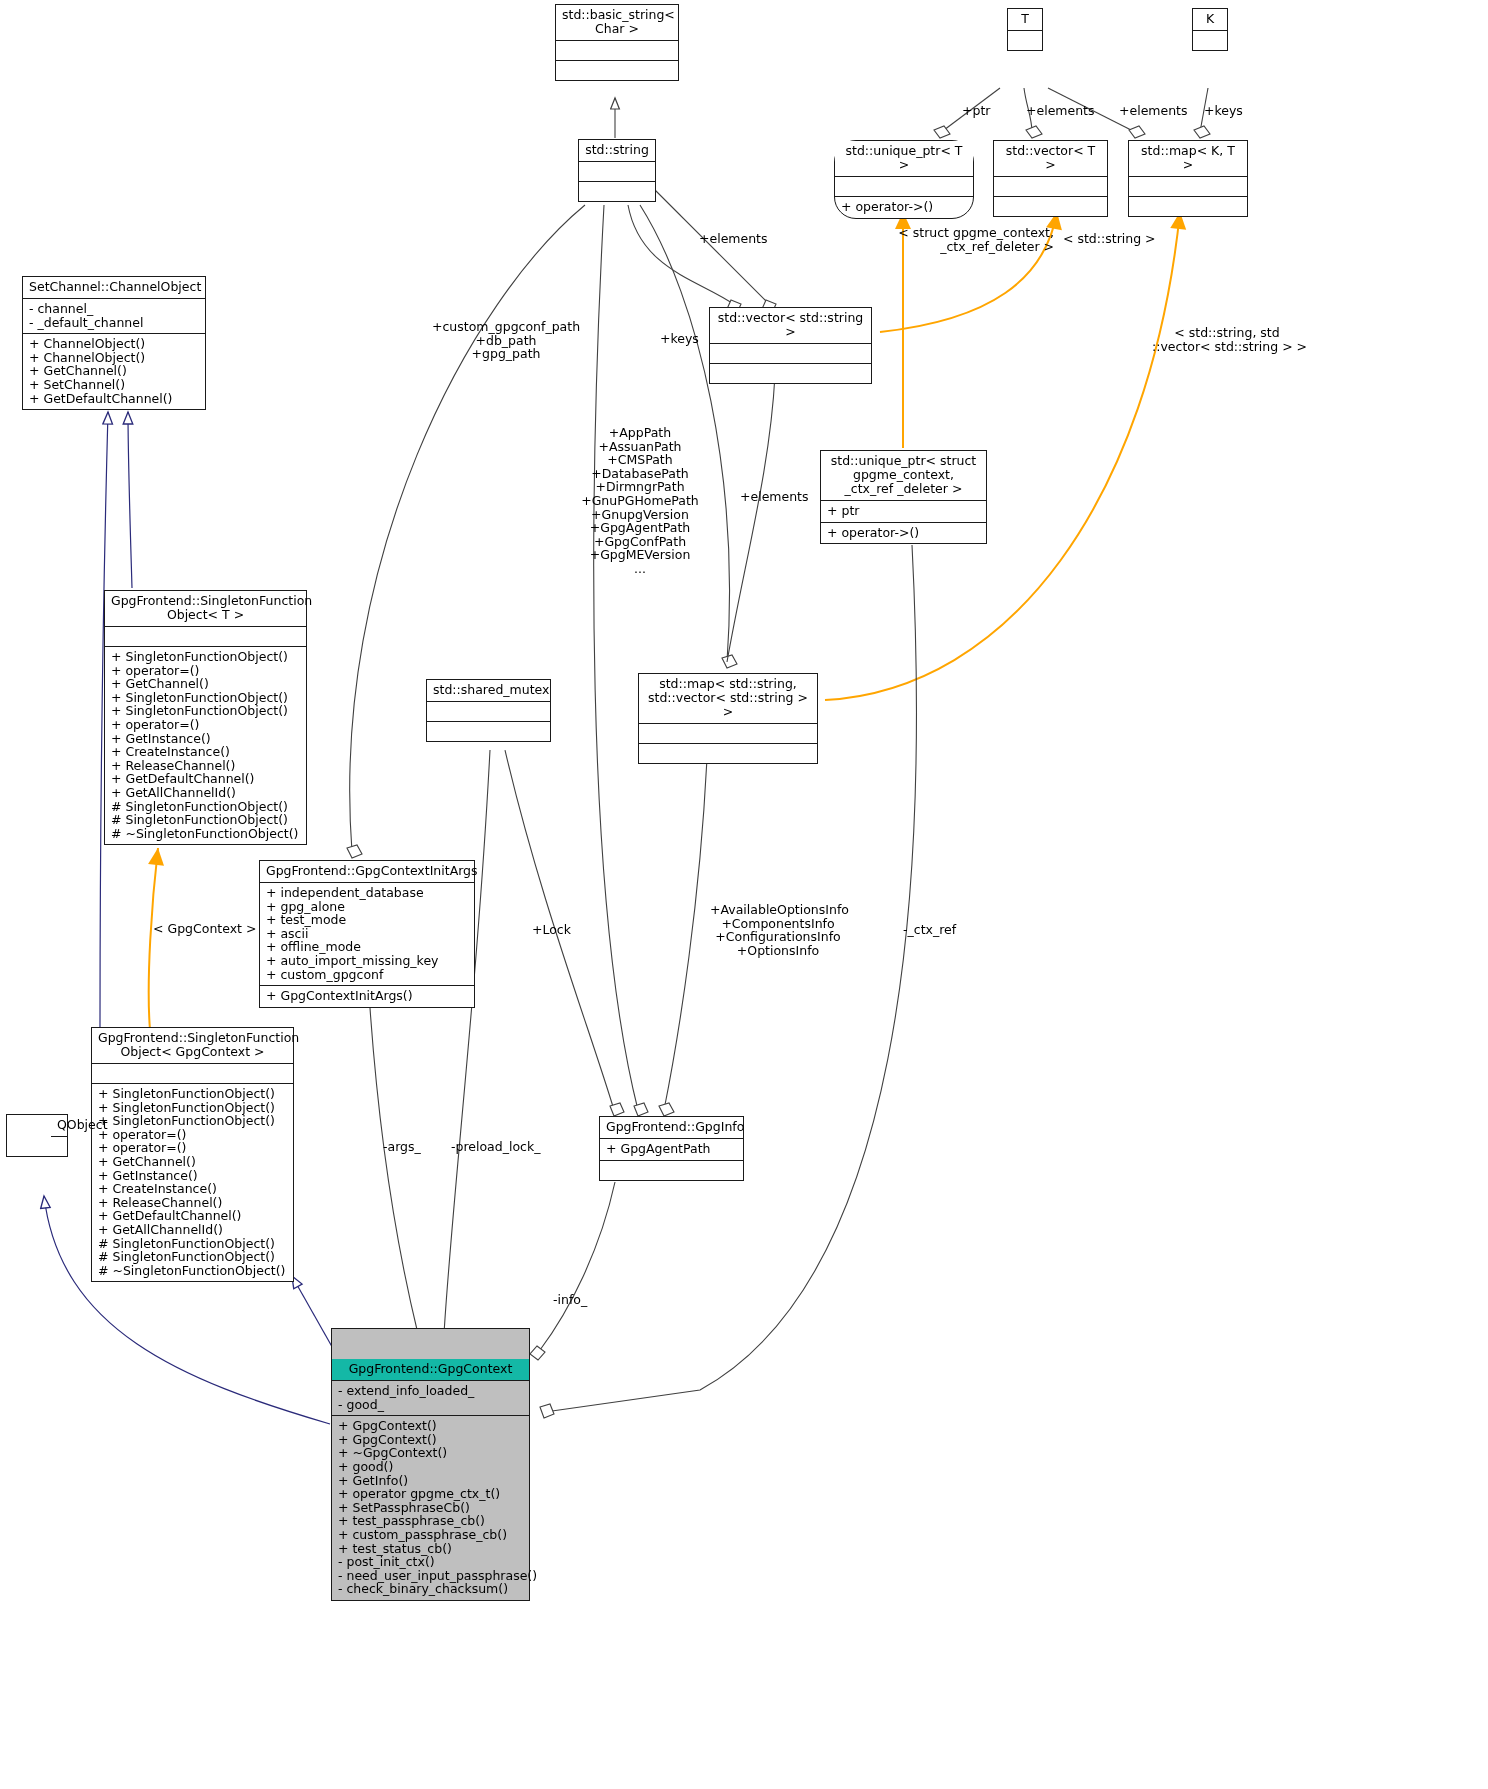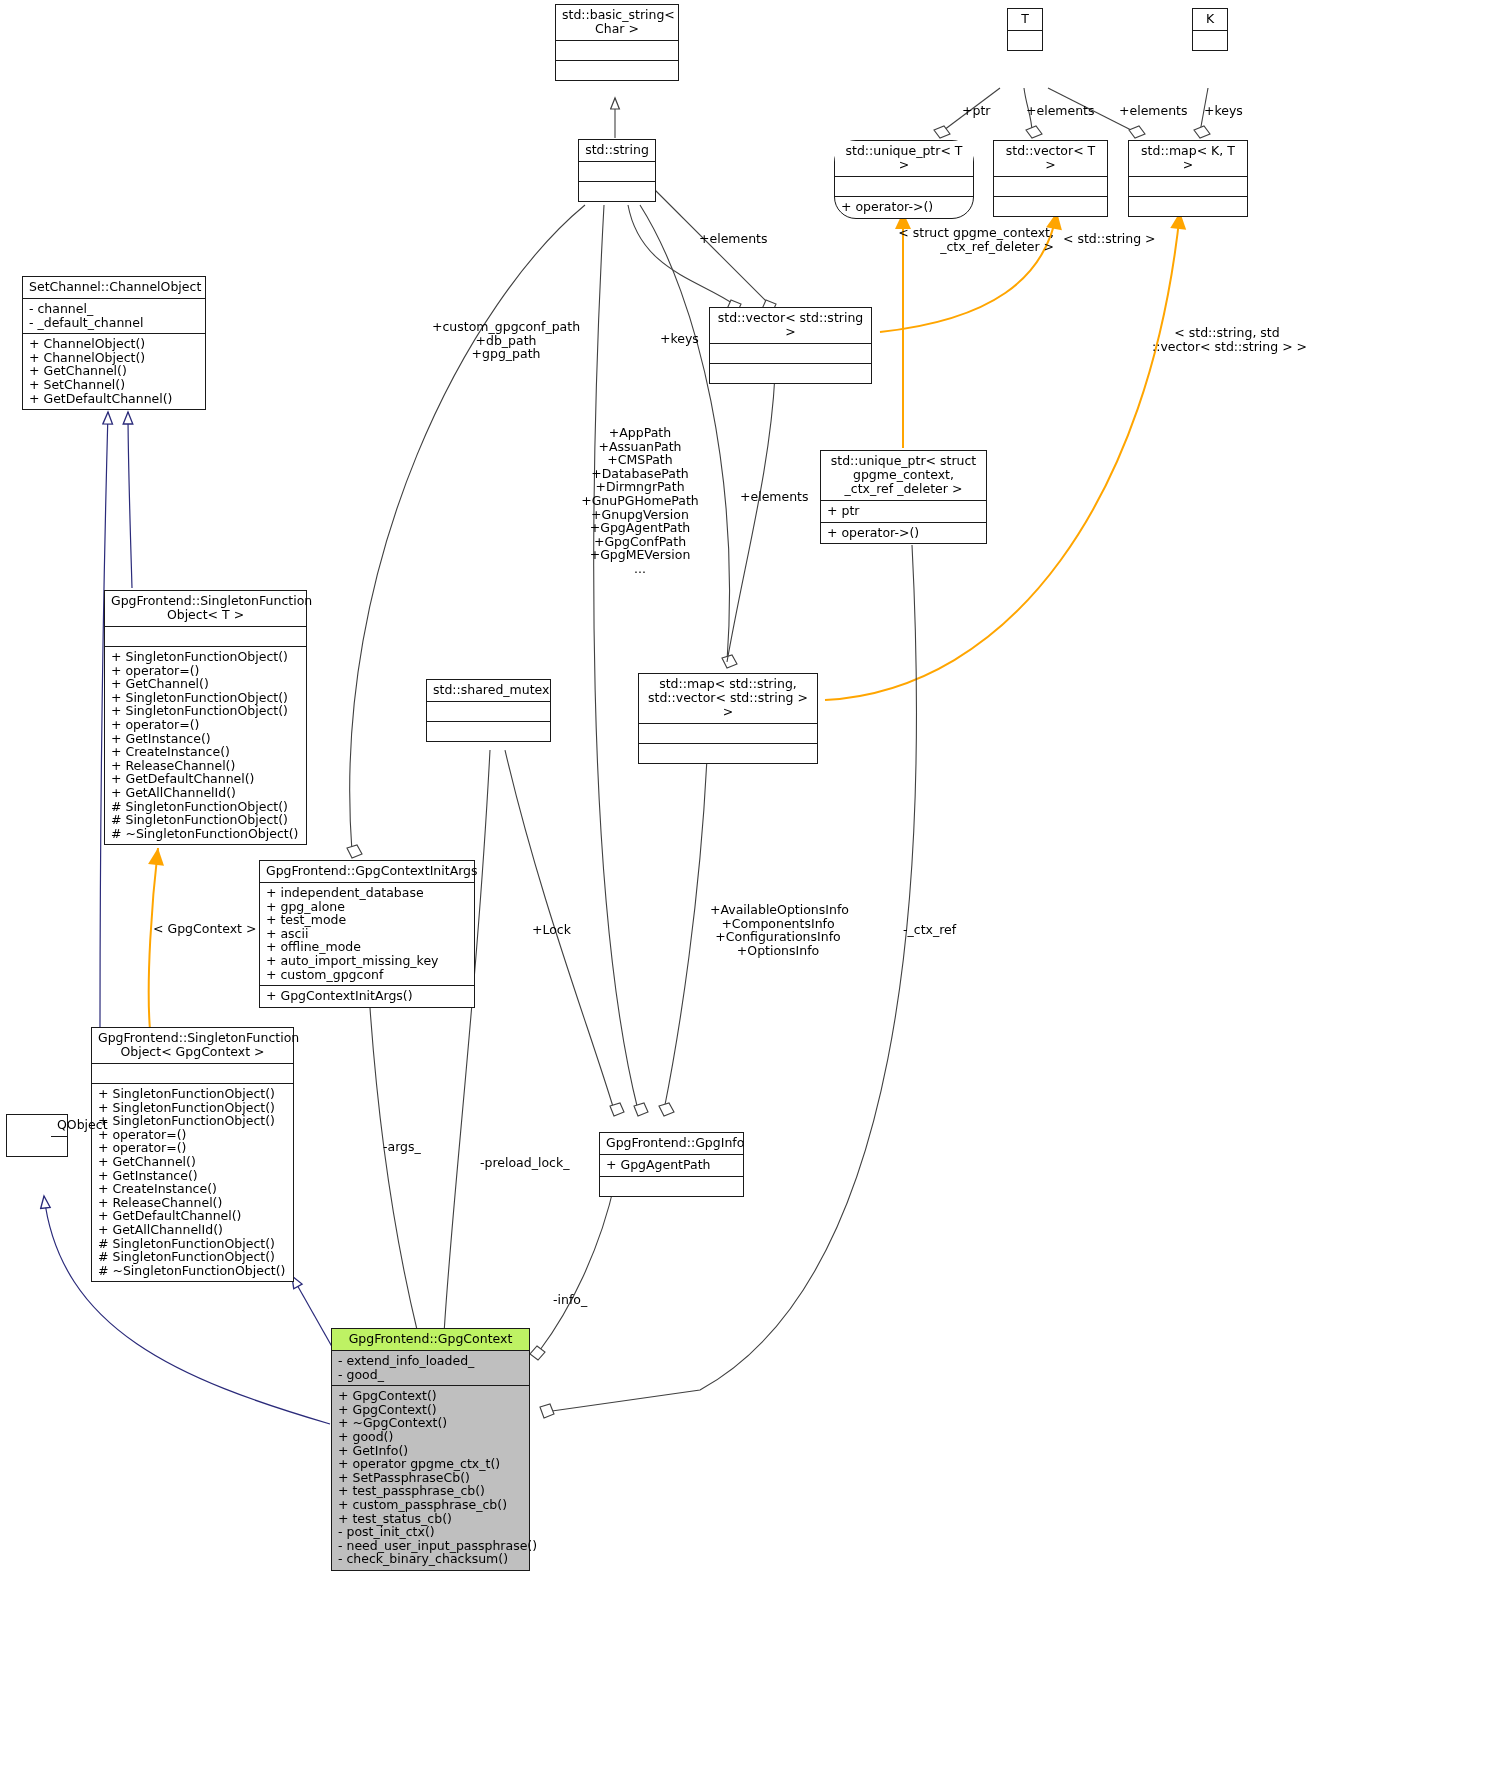--- a/index.html
+++ b/index.html
@@ -7,21 +7,21 @@
        font-family:"DejaVu Sans","Liberation Sans",sans-serif;}
   #canvas{position:absolute;left:0;top:0;width:1488px;height:1789px;}
   svg.edges{position:absolute;left:0;top:0;width:1488px;height:1789px;pointer-events:none;}
 
   .node{position:absolute;border:1px solid #1a1a1a;background:#ffffff;box-sizing:border-box;}
   .node .title{font-size:12.5px;text-align:center;padding:3px 6px 4px 6px;line-height:14px;color:#000;}
   .node .sep{border-top:1px solid #1a1a1a;}
   .node .attrs,.node .ops{font-size:12.5px;line-height:13.6px;padding:3px 5px 4px 6px;color:#000;white-space:pre;}
   .node .empty{height:19px;}
   .node.filled{background:#bfbfbf;}
-  .node.filled .title{background:#bef264;}
+  .node.filled .title{background:#14b8a6;margin-top:30px;}
   .node.plain .title{background:#ffffff;}
 
   .lbl{position:absolute;font-size:12.5px;color:#000;line-height:13.6px;white-space:pre;}
   .lbl.c{text-align:center;}
 </style>
 </head>
 <body>
 
 <div id="canvas">
 
@@ -277,21 +277,21 @@
     <div class="sep attrs"><span>+ independent_database
 + gpg_alone
 + test_mode
 + ascii
 + offline_mode
 + auto_import_missing_key
 + custom_gpgconf</span></div>
     <div class="sep ops">+ GpgContextInitArgs()</div>
   </div>
 
-  <div class="node plain" style="left:599px;top:1116px;width:145px;margin-top:16px;">
+  <div class="node plain" style="left:599px;top:1116px;width:145px;">
     <div class="title">GpgFrontend::GpgInfo</div>
     <div class="sep attrs">+ GpgAgentPath</div>
     <div class="sep empty"></div>
   </div>
 
   <div class="node filled" style="left:331px;top:1328px;width:199px;">
     <div class="title">GpgFrontend::GpgContext</div>
     <div class="sep attrs"><span>- extend_info_loaded_
 - good_</span></div>
     <div class="sep ops"><span>+ GpgContext()
@@ -341,16 +341,16 @@
   <div class="lbl" style="left:153px;top:922px;">&lt; GpgContext &gt;</div>
 
   <div class="lbl" style="left:532px;top:923px;">+Lock</div>
   <div class="lbl c" style="left:710px;top:903px;width:136px;">+AvailableOptionsInfo
 +ComponentsInfo
 +ConfigurationsInfo
 +OptionsInfo</div>
   <div class="lbl" style="left:903px;top:923px;">-_ctx_ref</div>
 
   <div class="lbl" style="left:383px;top:1140px;">-args_</div>
-  <div class="lbl" style="left:480px;top:1140px;margin-top:16px;">-preload_lock_</div>
+  <div class="lbl" style="left:451px;top:1140px;">-preload_lock_</div>
   <div class="lbl" style="left:553px;top:1293px;">-info_</div>
 
 </div>
 
 </body></html>

